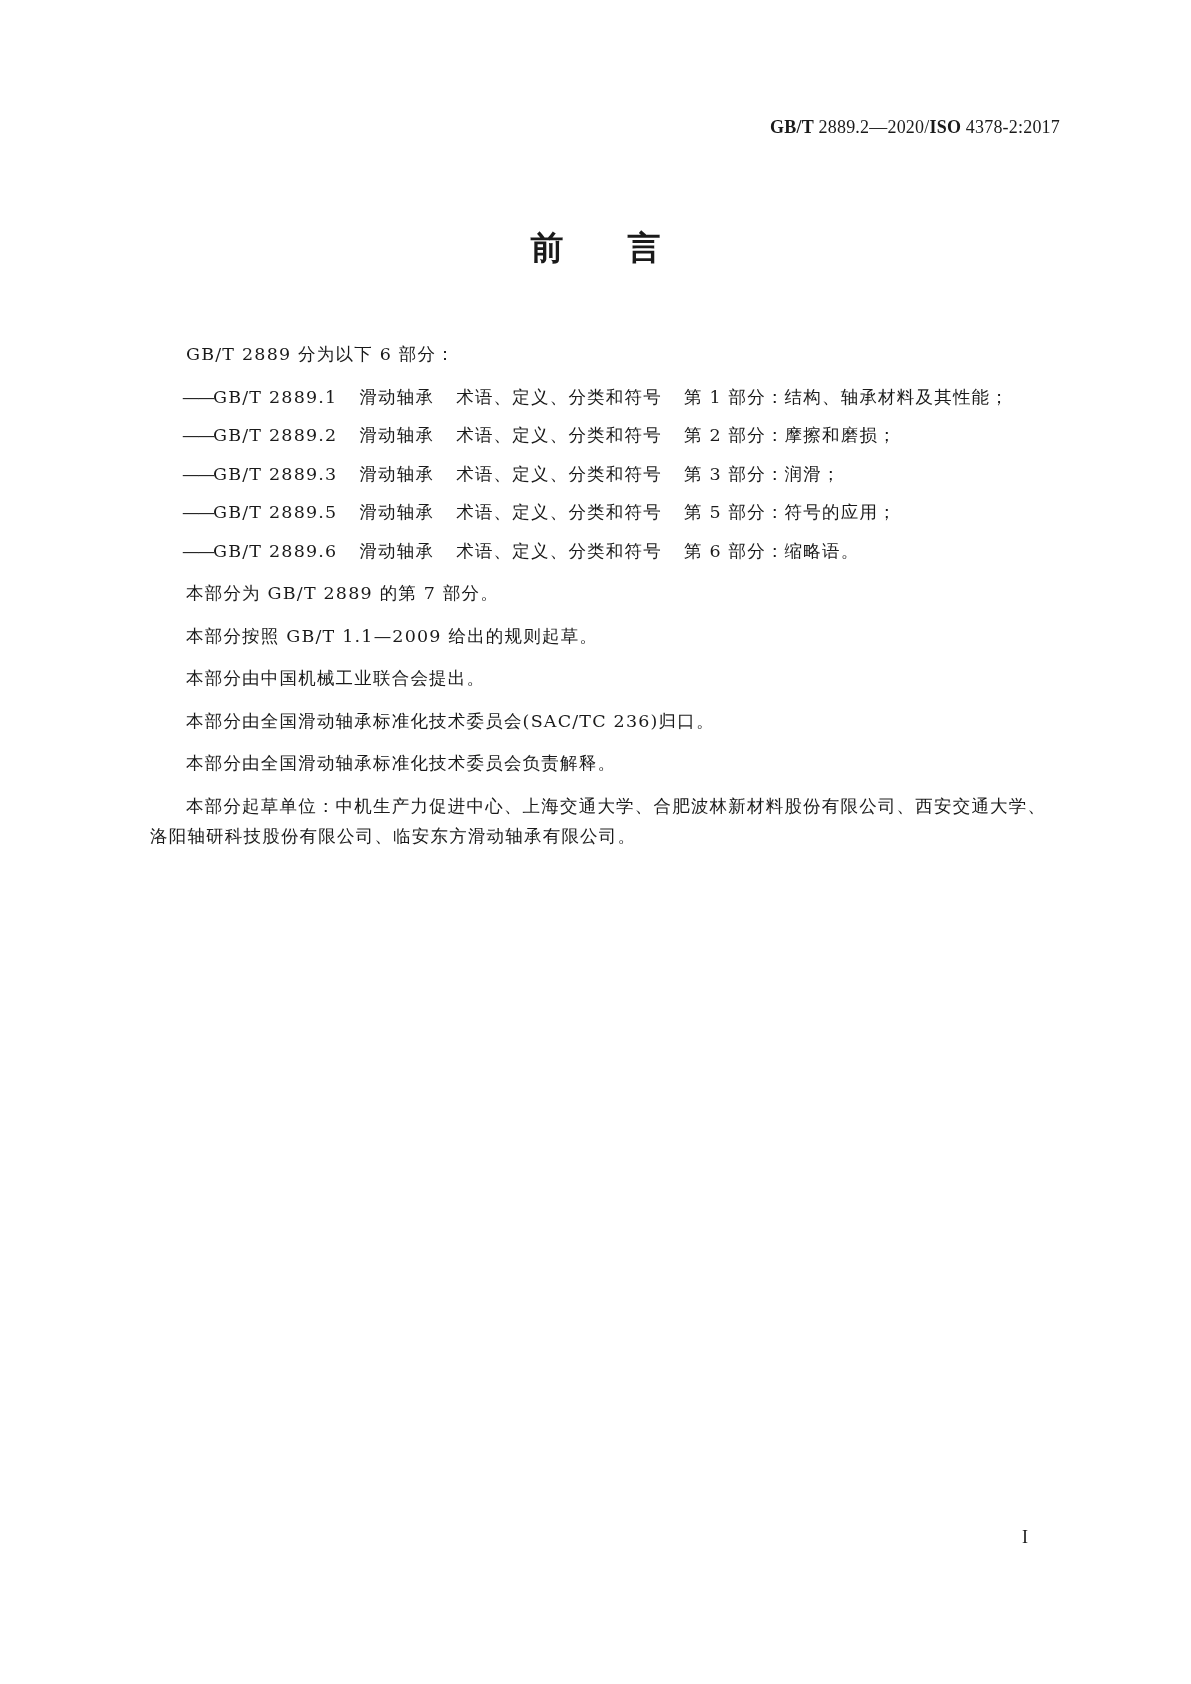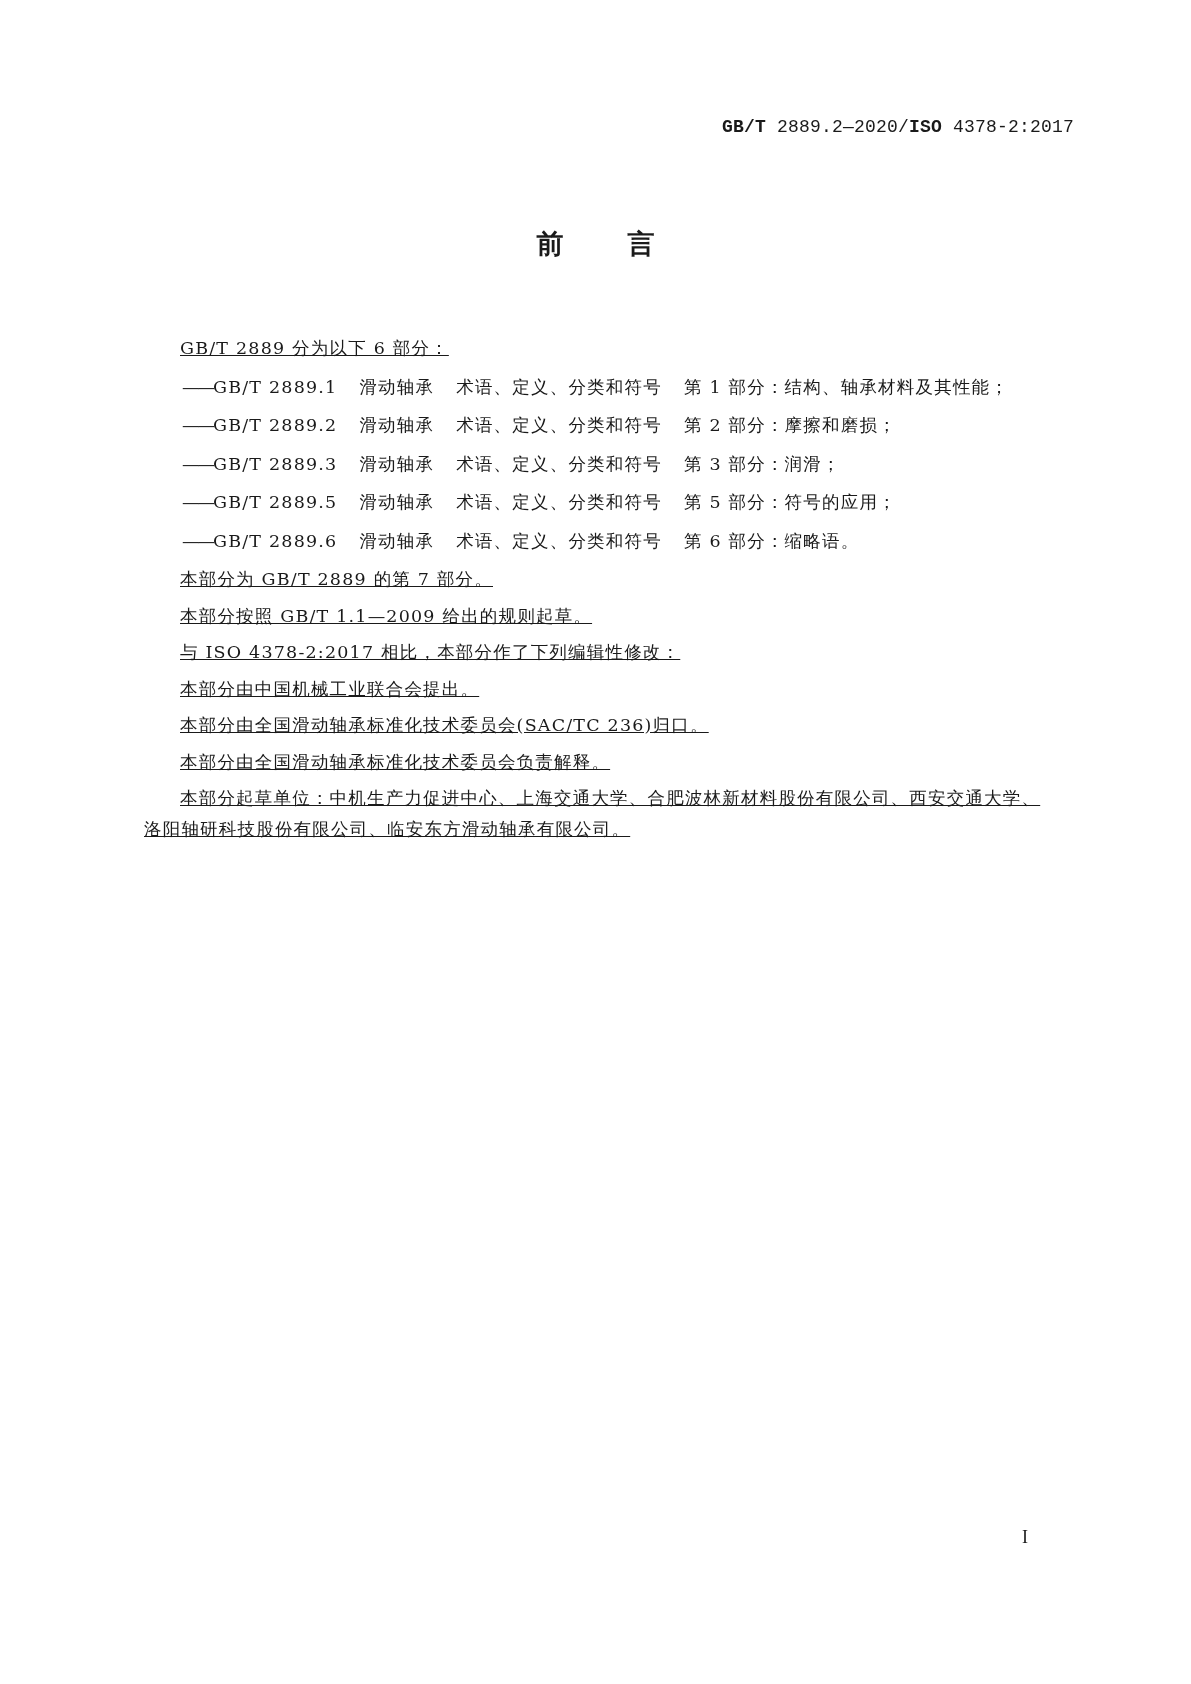--- a/index.html
+++ b/index.html
@@ -1,27 +1,27 @@
 <!DOCTYPE html>
 <html><head>
   <meta charset="utf-8">
   <style>
     html, body { margin: 0; padding: 0; background: #ffffff; }
     body { width: 1191px; height: 1684px; position: relative; overflow: hidden;
            font-family: "DejaVu Serif", "Liberation Serif", serif; color: #1a1a1a; }
-    .header { position: absolute; right: 117px; top: 117px; font-size: 18px;
-              font-family: Liberation Mono, monospace; letter-spacing: 0.2px; }
+    .header { position: absolute; right: 131px; top: 117px; font-size: 18px;
+              font-family: Liberation Serif, serif; letter-spacing: 0.2px; }
     .header b { font-weight: bold; }
     .title { position: absolute; left: 0; width: 100%; top: 226px; text-align: center;
-             font-family: "DejaVu Sans", sans-serif; font-weight: bold; font-size: 27px; letter-spacing: 0; }
+             font-family: "DejaVu Sans", sans-serif; font-weight: bold; font-size: 33px; letter-spacing: 0; }
     .title span { display: inline-block; }
     .title .gap { width: 64px; }
     .body { position: absolute; left: 138px; top: 327px; width: 922px; font-size: 17.5px;
             line-height: 30.5px; }
-    .para { text-indent: 36px; margin: 6px; letter-spacing: 1.2px; text-decoration: underline; }
+    .para { text-indent: 36px; margin: 12px; letter-spacing: 1.2px; }
     .list-item { margin: 8px; padding-left: 36px; letter-spacing: 1.2px; white-space: nowrap; }
     .dash { letter-spacing: -2px; }
     .sp { display: inline-block; width: 22px; }
     .pagenum { position: absolute; left: 1022px; top: 1527px; font-size: 18px;
                font-family: "Liberation Serif", serif; }
   </style>
 </head>
 <body>
 
 <div class="header">
@@ -40,20 +40,19 @@
   <div>
     <p class="list-item"><span class="dash">——</span><span>GB/T 2889.1</span><span class="sp"></span><span>滑动轴承</span><span class="sp"></span><span>术语、定义、分类和符号</span><span class="sp"></span><span>第 1 部分：结构、轴承材料及其性能；</span></p>
     <p class="list-item"><span class="dash">——</span><span>GB/T 2889.2</span><span class="sp"></span><span>滑动轴承</span><span class="sp"></span><span>术语、定义、分类和符号</span><span class="sp"></span><span>第 2 部分：摩擦和磨损；</span></p>
     <p class="list-item"><span class="dash">——</span><span>GB/T 2889.3</span><span class="sp"></span><span>滑动轴承</span><span class="sp"></span><span>术语、定义、分类和符号</span><span class="sp"></span><span>第 3 部分：润滑；</span></p>
     <p class="list-item"><span class="dash">——</span><span>GB/T 2889.5</span><span class="sp"></span><span>滑动轴承</span><span class="sp"></span><span>术语、定义、分类和符号</span><span class="sp"></span><span>第 5 部分：符号的应用；</span></p>
     <p class="list-item"><span class="dash">——</span><span>GB/T 2889.6</span><span class="sp"></span><span>滑动轴承</span><span class="sp"></span><span>术语、定义、分类和符号</span><span class="sp"></span><span>第 6 部分：缩略语。</span></p>
   </div>
 
   <p class="para">本部分为 GB/T 2889 的第 7 部分。</p>
   <p class="para">本部分按照 GB/T 1.1—2009 给出的规则起草。</p>
-  <p class="para">与 ISO 4378-2:2017 相比，本部分作了下列编辑性修改：</p>
   <p class="para">本部分由中国机械工业联合会提出。</p>
   <p class="para">本部分由全国滑动轴承标准化技术委员会(SAC/TC 236)归口。</p>
   <p class="para">本部分由全国滑动轴承标准化技术委员会负责解释。</p>
   <p class="para">本部分起草单位：中机生产力促进中心、上海交通大学、合肥波林新材料股份有限公司、西安交通大学、洛阳轴研科技股份有限公司、临安东方滑动轴承有限公司。</p>
 </div>
 
 <div class="pagenum">I</div>
 
 </body></html>

